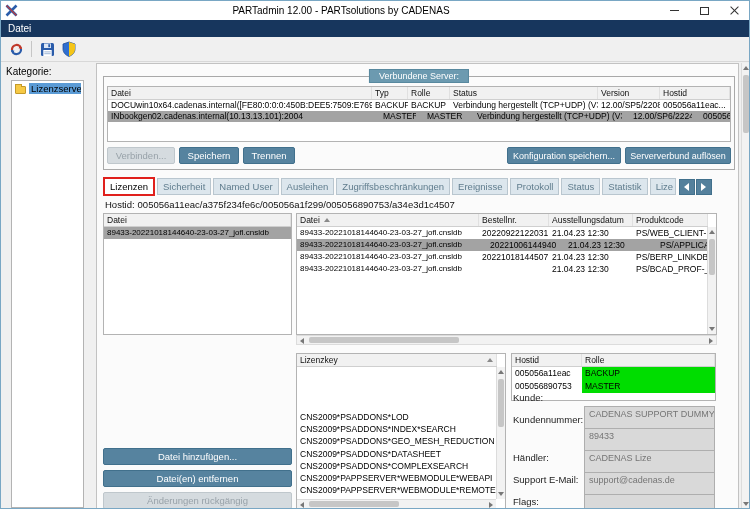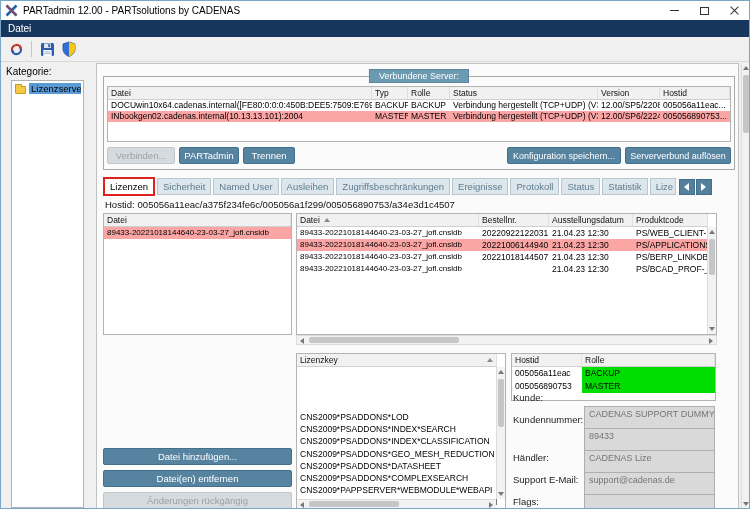--- a/index.html
+++ b/index.html
@@ -2,21 +2,21 @@
 <html><head>
 <meta charset="utf-8">
 <style>
   *{margin:0;padding:0;box-sizing:border-box;}
   html,body{width:750px;height:509px;}
   body{position:relative;font-family:"Liberation Sans",sans-serif;background:#f0f0f0;overflow:hidden;border:1px solid #79a7c4;}
   .abs{position:absolute;}
   
   .titlebar{position:absolute;left:0;top:0;width:100%;height:19px;background:#fff;display:flex;align-items:center;}
   .app-icon{margin-left:4px;flex:0 0 auto;}
-  .title{font-size:10px;color:#000;margin-left:5px;flex:1;white-space:nowrap;overflow:hidden;}
+  .title{font-size:10px;color:#000;margin-left:5px;flex:1;white-space:nowrap;overflow:hidden;text-align:center;}
   .win-controls{display:flex;height:100%;}
   .win-btn{width:30px;height:100%;display:flex;align-items:center;justify-content:center;}
   .glyph-min{width:9px;height:1px;background:#333;display:block;}
   .glyph-max{width:9px;height:8px;border:1px solid #333;display:block;}
   .glyph-x{position:relative;width:11px;height:11px;display:block;}
   .glyph-x::before,.glyph-x::after{content:"";position:absolute;left:0;top:5px;width:11px;height:1px;background:#333;}
   .glyph-x::before{transform:rotate(45deg);}
   .glyph-x::after{transform:rotate(-45deg);}
   
   .menubar{position:absolute;left:0;top:19px;width:100%;height:17px;background:#17365d;display:flex;align-items:center;}
@@ -31,21 +31,21 @@
   .folder-icon::before{content:"";position:absolute;left:-1px;top:-3px;width:5px;height:2px;background:#f6c945;border:1px solid #c49a2a;border-bottom:none;}
   .tree-sel{background:#5b9bd5;color:#000;padding:0 2px;white-space:nowrap;overflow:hidden;}
   
   .panel{position:absolute;background:#fff;border:1px solid #b3b3b3;overflow:hidden;}
   .badge{background:#6c9ab0;border:1px solid #58899f;color:#fff;font-size:9px;padding:1px 9px;white-space:nowrap;z-index:3;}
   .groupbox{position:absolute;border:1px solid #a9a9a9;}
   .th{display:flex;background:#f1f1f1;border-bottom:1px solid #cfcfcf;height:13px;}
   .th>div{font-size:8.5px;line-height:12px;padding:0 3px;border-right:1px solid #e0e0e0;white-space:nowrap;overflow:hidden;color:#111;display:flex;align-items:center;}
   .tr{display:flex;height:12px;}
   .tr>div{font-size:8.5px;line-height:12px;padding:0 3px;white-space:nowrap;overflow:hidden;color:#000;}
-  .sel{background:#fca5a5;}
+  .sel{background:#a3a3a3;gap:8px;}
   .srow{height:11px;}
   .srow>div{line-height:11px;}
   .sc0{width:264px;}.sc1{width:36px;}.sc2{width:42px;}.sc3{width:148px;}.sc4{width:62px;}.sc5{flex:1;}
   .lc0{width:182px;}.lc1{width:70px;}.lc2{width:84px;}.lc3{flex:1;}
   .rc0{width:70px;}.rc1{flex:1;}
   .green{background:#00dd00;}
   .sort-up{width:0;height:0;border-left:3px solid transparent;border-right:3px solid transparent;border-bottom:4px solid #8a8a8a;margin-left:4px;flex:0 0 auto;}
   
   .btn{position:absolute;height:17px;background:#56839f;border:1px solid #41708c;border-radius:2px;color:#fff;font-size:9.5px;display:flex;align-items:center;justify-content:center;white-space:nowrap;overflow:hidden;cursor:default;}
   .btn.disabled{background:#d5dbdf;border-color:#bfc7cc;color:#98a2a9;}
@@ -158,21 +158,21 @@
     <div class="sc0">INbookgen02.cadenas.internal(10.13.13.101):2004</div>
     <div class="sc1">MASTER</div>
     <div class="sc2">MASTER</div>
     <div class="sc3">Verbindung hergestellt (TCP+UDP) (V3)</div>
     <div class="sc4">12.00/SP6/222400</div>
     <div class="sc5">005056890753...</div>
   </div>
 </div>
 
 <div class="btn disabled" style="left:106px;top:146px;width:68px;">Verbinden...</div>
-<div class="btn" style="left:178px;top:146px;width:60px;">PARTadmin</div>
+<div class="btn" style="left:178px;top:146px;width:60px;">Speichern</div>
 <div class="btn" style="left:242px;top:146px;width:52px;">Trennen</div>
 <div class="btn" style="left:506px;top:146px;width:114px;font-size:9px;">Konfiguration speichern...</div>
 <div class="btn" style="left:624px;top:146px;width:106px;font-size:9px;">Serververbund auflösen</div>
 
 <div class="tabbar">
   <div class="tab active">Lizenzen</div>
   <div class="tab">Sicherheit</div>
   <div class="tab">Named User</div>
   <div class="tab">Ausleihen</div>
   <div class="tab">Zugriffsbeschränkungen</div>
@@ -259,23 +259,20 @@
         <span class="sort-up"></span>
       </div>
   </div>
   <div class="tr" style="width:200px;height:12.2px;margin-top:44px;">
       <div style="flex:1;">CNS2009*PSADDONS*LOD</div>
     </div>
   <div class="tr" style="width:200px;height:12.2px;">
       <div style="flex:1;">CNS2009*PSADDONS*INDEX*SEARCH</div>
     </div>
   <div class="tr" style="width:200px;height:12.2px;">
-      <div style="flex:1;">CNS2009*PSADDONS*INDEX*CLASSIFICATION</div>
-    </div>
-  <div class="tr" style="width:200px;height:12.2px;">
       <div style="flex:1;">CNS2009*PSADDONS*GEO_MESH_REDUCTION</div>
     </div>
   <div class="tr" style="width:200px;height:12.2px;">
       <div style="flex:1;">CNS2009*PSADDONS*DATASHEET</div>
     </div>
   <div class="tr" style="width:200px;height:12.2px;">
       <div style="flex:1;">CNS2009*PSADDONS*COMPLEXSEARCH</div>
     </div>
   <div class="tr" style="width:200px;height:12.2px;">
       <div style="flex:1;">CNS2009*PAPPSERVER*WEBMODULE*WEBAPI</div>

